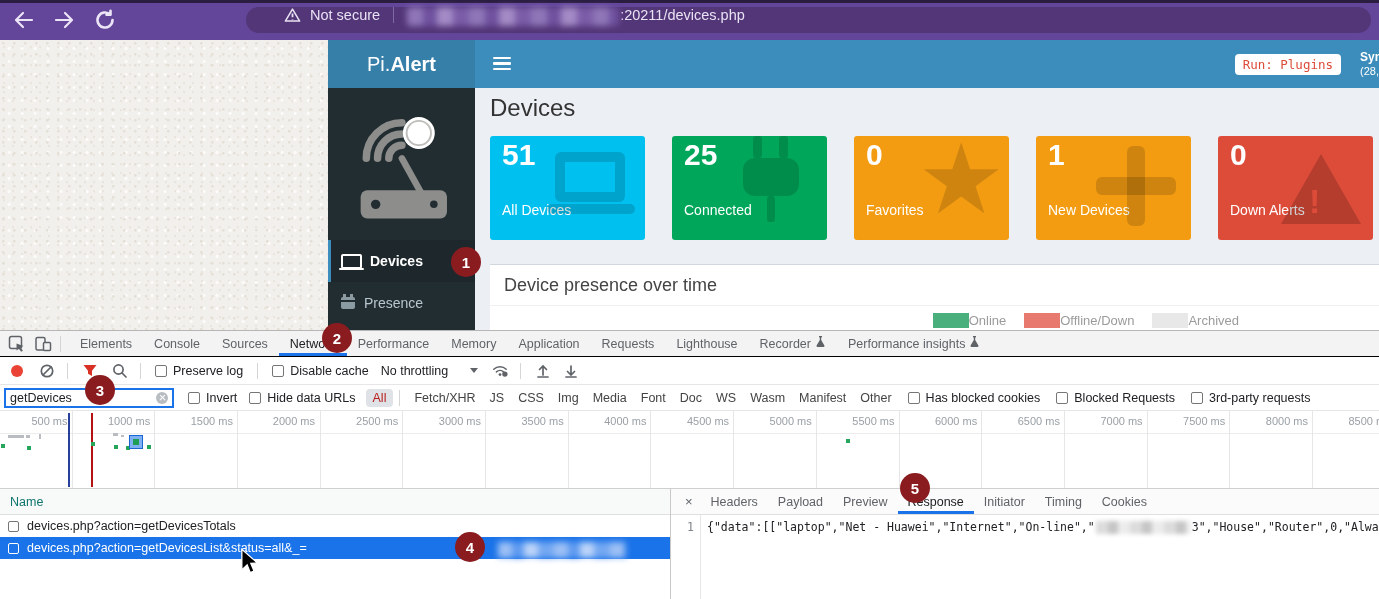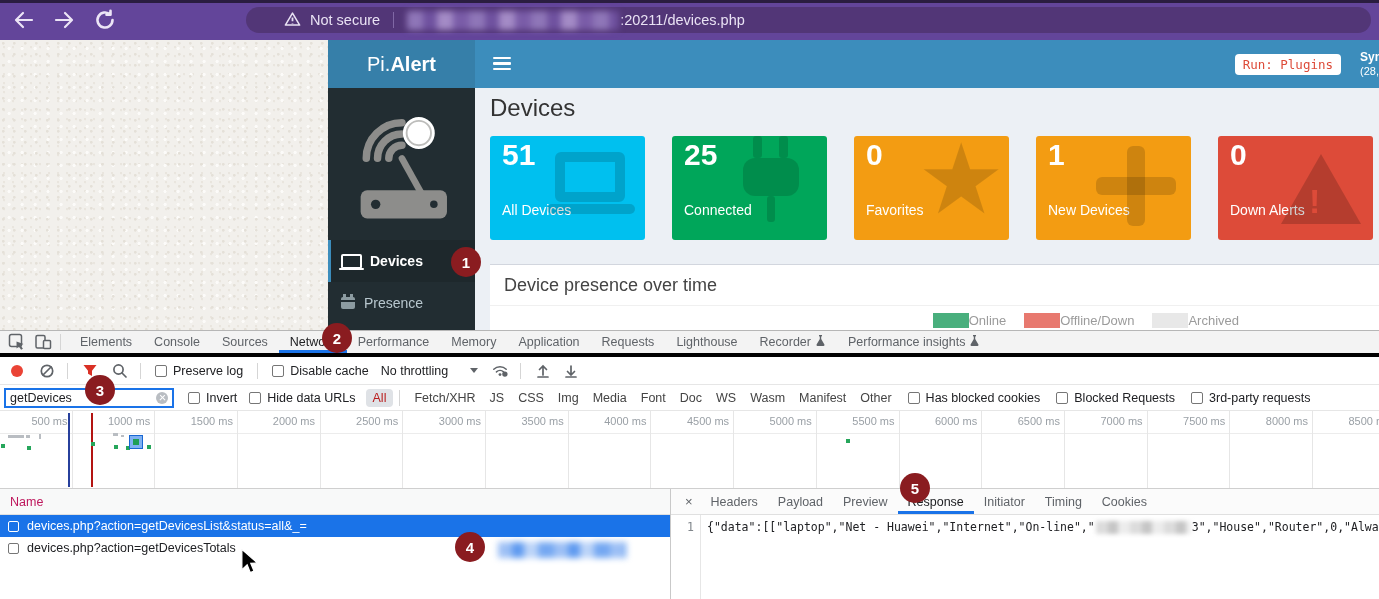--- a/index.html
+++ b/index.html
@@ -4,21 +4,21 @@
 <style>
   html,body{margin:0;padding:0;background:#ddd;}
   #screen{position:relative;width:1379px;height:599px;overflow:hidden;background:#fff;
           font-family:"Liberation Sans",sans-serif;}
   
   .browser-bar{position:absolute;left:0;top:0;width:100%;height:40px;background:#63459a;}
   .frame-line{position:absolute;left:0;top:0;width:100%;height:3px;background:#2a1d40;}
   .bnav{position:absolute;top:8px;width:24px;height:24px;}
   .bnav svg{width:24px;height:24px;stroke:#ece5f6;fill:none;stroke-width:2.2;stroke-linecap:round;stroke-linejoin:round;}
   .addr{position:absolute;left:246px;right:8px;top:7px;height:26px;border-radius:13px;background:#523677;
-        display:flex;align-items:center;color:#e9e2f4;font-size:14.5px;padding-left:38px;box-sizing:border-box;}
+        display:flex;color:#e9e2f4;font-size:14.5px;padding-left:38px;box-sizing:border-box;}
   .warn-ico svg{width:17px;height:16px;stroke:#e9e2f4;fill:none;stroke-width:1.6;stroke-linejoin:round;}
   .ns-label{margin-left:9px;}
   .addr-divider{margin-left:13px;width:1px;height:16px;background:#9a84be;opacity:.65;}
   .host-blur{margin-left:13px;width:212px;height:19px;border-radius:3px;
         background:repeating-linear-gradient(90deg,#8f76b8 0 16px,#6f519f 16px 30px,#a48bc6 30px 46px,#7a5ca8 46px 62px);
         filter:blur(3px);}
   .url-suffix{margin-left:1px;white-space:nowrap;}
   
   .desktop{position:absolute;left:0;top:40px;width:328px;height:290px;background-color:#f2f0ec;
       background-image:radial-gradient(circle at 30% 30%,#e4e0d8 1px,transparent 1.7px),
@@ -62,21 +62,21 @@
   .tri-bang{position:absolute;left:36px;top:40px;font-size:34px;font-weight:700;color:#dd4b39;}
   .panel{position:absolute;left:15px;top:176px;width:889px;height:66px;background:#fff;border-top:1px solid #d2d6de;}
   .panel-title{padding:10px 0 0 14px;font-size:18px;color:#444;}
   .panel-sep{margin-top:9px;border-top:1px solid #f0f0f0;}
   .legend{display:flex;align-items:center;justify-content:flex-end;padding:7px 140px 0 0;gap:18px;}
   .leg-item{display:flex;align-items:center;font-size:13px;color:#9b9b9b;}
   .sw{width:36px;height:15px;}
   
   .devtools{position:absolute;left:0;top:330px;width:1379px;height:269px;background:#fff;border-top:1px solid #b6b6b6;
             box-sizing:border-box;color:#5f6368;font-size:12.5px;}
-  .dt-tabs{height:26px;background:#f3f3f3;border-bottom:4px solid #000000;display:flex;align-items:center;box-sizing:border-box;}
+  .dt-tabs{height:26px;background:#f3f3f3;border-bottom:1px solid #000000;display:flex;align-items:center;box-sizing:border-box;}
   .dt-icon{margin-left:8px;width:18px;height:18px;flex:none;}
   .dt-icon svg{width:18px;height:18px;stroke:#5f6368;fill:none;stroke-width:1.5;}
   .vsep{width:1px;height:16px;background:#d5d5d5;margin:0 8px;flex:none;}
   .dt-tab{padding:0 11px;height:100%;display:flex;align-items:center;gap:4px;white-space:nowrap;}
   .dt-tab.active{color:#202124;box-shadow:inset 0 -3px 0 #1a73e8;}
   .flask svg{width:11px;height:12px;fill:#5f6368;}
   .dt-toolbar{height:28px;border-bottom:1px solid #e6e6e6;display:flex;align-items:center;box-sizing:border-box;}
   .rec-dot{width:12px;height:12px;border-radius:50%;background:#ea4335;margin-left:11px;flex:none;}
   .tool-ico{width:16px;height:16px;flex:none;}
   .tool-ico svg{width:16px;height:16px;stroke:#5f6368;fill:none;stroke-width:1.7;stroke-linecap:round;}
@@ -100,21 +100,21 @@
   .mark{position:absolute;}
   .vline-blue{left:68px;top:2px;width:2px;height:74px;background:#27409c;}
   .vline-red{left:91px;top:2px;width:2px;height:74px;background:#b31412;}
   .gdash{background:#b9bdc2;}
   .gdot{width:4px;height:4px;background:#26a65b;}
   .sel-sq{left:129px;top:24px;width:12px;height:12px;background:#7fb1f2;border:1px solid #1967d2;}
   .sel-sq i{position:absolute;left:3px;top:3px;width:6px;height:6px;background:#1e9e55;}
   .dt-bottom{position:absolute;left:0;top:158px;width:1379px;height:111px;display:flex;}
   .req-pane{width:670px;flex:none;position:relative;}
   .req-header{height:26px;border-bottom:1px solid #e0e0e0;background:#f8f9f9;display:flex;align-items:center;
-              padding-left:10px;box-sizing:border-box;color:#be185d;}
+              padding-left:10px;box-sizing:border-box;color:#0f766e;}
   .req-row{height:22px;display:flex;align-items:center;padding-left:8px;gap:8px;color:#202124;white-space:nowrap;}
   .req-row .cb{width:11px;height:11px;}
   .req-row.selected{background:#1a73e8;color:#fff;}
   .req-row.selected .cb{background:transparent;border-color:#fff;}
   .row-blur{position:absolute;left:498px;top:53px;width:128px;height:16px;
       background:repeating-linear-gradient(90deg,#9dc0f5 0 14px,#5e9af0 14px 26px,#bcd4f8 26px 40px,#74a8f2 40px 56px);
       filter:blur(3px);}
   .detail-pane{flex:1;border-left:1px solid #c9c9c9;position:relative;box-sizing:border-box;}
   .detail-tabs{height:26px;border-bottom:1px solid #e0e0e0;background:#fbfbfb;display:flex;align-items:center;box-sizing:border-box;}
   .close-x{padding:0 8px 0 14px;font-size:13px;color:#5f6368;}
@@ -441,27 +441,27 @@
         <div class="gridline" style="left: 1229.3px;"></div>
         <span class="tick" style="left: 1151.3px;">7500 ms</span>
         <div class="gridline" style="left: 1312px;"></div>
         <span class="tick" style="left: 1234px;">8000 ms</span>
         <span class="tick" style="left: 1316.7px;">8500 ms</span>
       </div>
 
     <div class="dt-bottom">
       <div class="req-pane">
         <div class="req-header">Name</div>
+        <div class="req-row">
+          <span class="cb"></span>
+          <span>devices.php?action=getDevicesTotals</span>
+        </div>
         <div class="req-row selected">
           <span class="cb"></span>
           <span>devices.php?action=getDevicesList&amp;status=all&amp;_=</span>
-        </div>
-        <div class="req-row">
-          <span class="cb"></span>
-          <span>devices.php?action=getDevicesTotals</span>
         </div>
         <div class="row-blur"></div>
       </div>
       <div class="detail-pane">
         <div class="detail-tabs">
           <span class="close-x">×</span>
           <span class="detail-tab">Headers</span>
           <span class="detail-tab">Payload</span>
           <span class="detail-tab">Preview</span>
           <span class="detail-tab active">Response</span>

